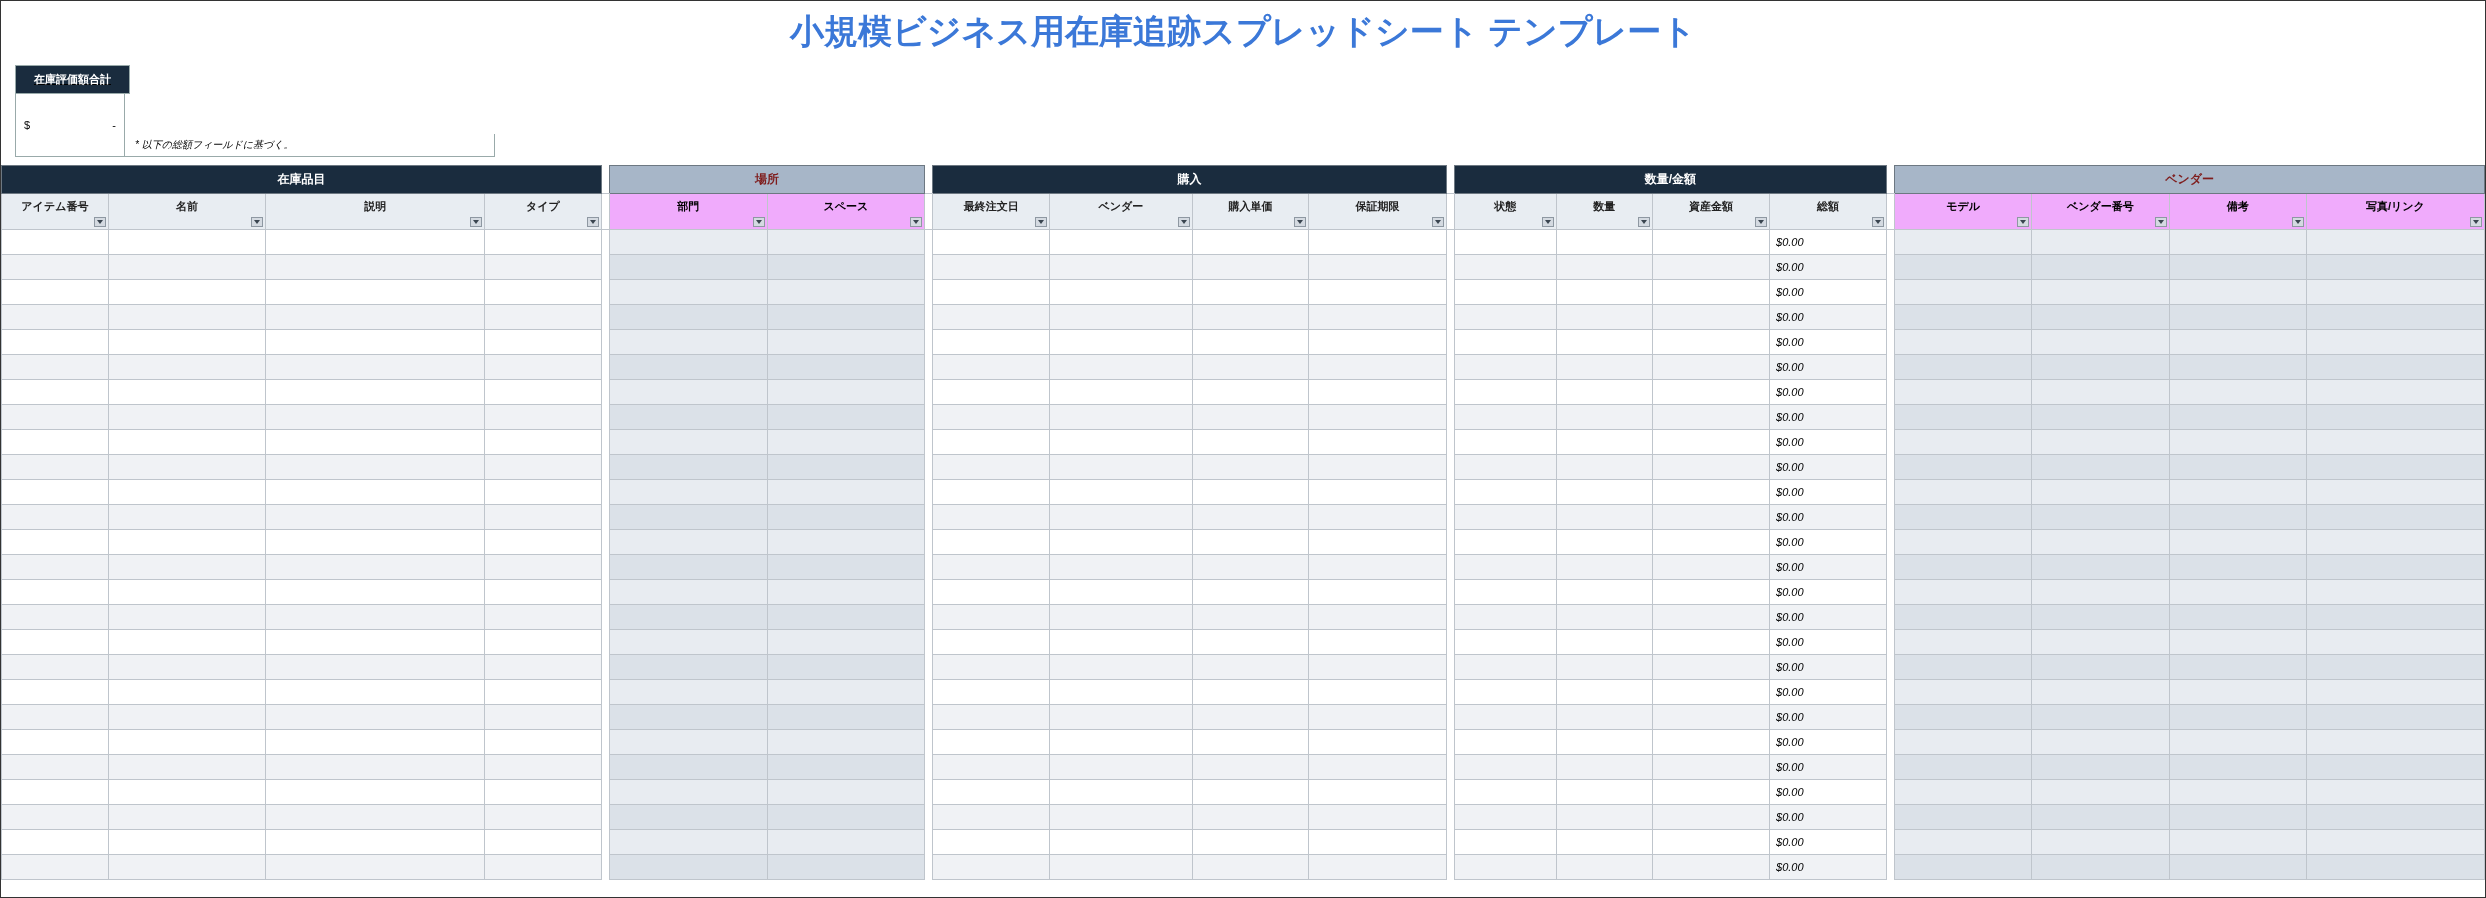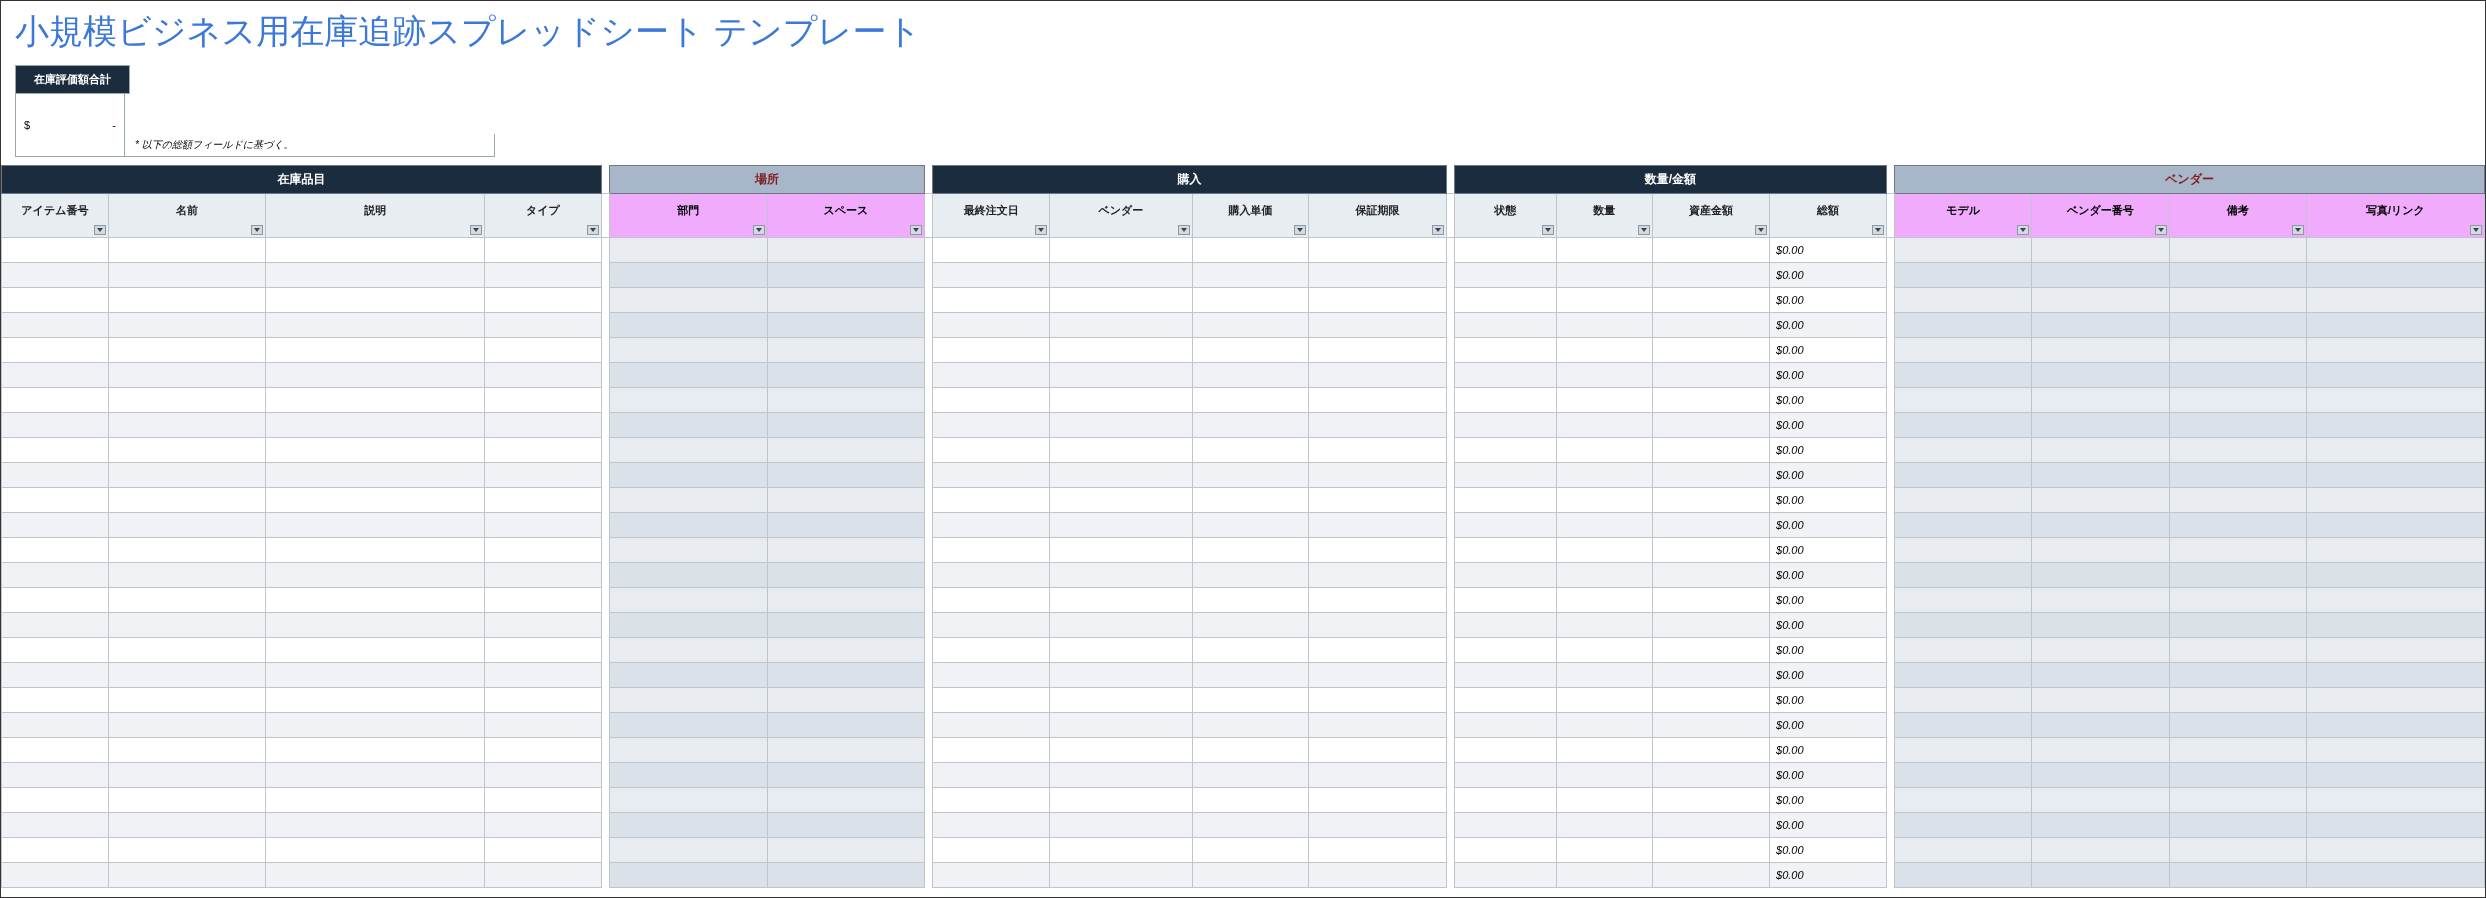--- a/index.html
+++ b/index.html
@@ -13,27 +13,29 @@
   .container {
     border: 1px solid #333;
     width: 2486px;
     height: 898px;
     position: relative;
     overflow: hidden;
   }
   .title {
     color: #3b78d8;
     font-size: 34px;
-    font-weight: 400;
+    font-weight: 700;
     padding: 8px 14px 4px 14px;
+    text-align: center;
   }
   .subheader-row {
     display: flex;
     align-items: flex-end;
     margin: 6px 0 0 14px;
+    text-decoration: underline;
   }
   .subheader-label {
     background: #1a2c3e;
     color: #fff;
     font-weight: 600;
     font-size: 11px;
     padding: 6px 18px;
     border: 1px solid #9aa;
     display: flex;
     align-items: center;
@@ -100,21 +102,21 @@
     padding: 0;
   }
   
   tr.col-row th {
     background: #e8edf2;
     color: #222;
     font-weight: 600;
     font-size: 11px;
     text-align: center;
     padding: 0;
-    height: 44px;
+    height: 36px;
     position: relative;
     border: 1px solid #bfc5cc;
     vertical-align: middle;
   }
   tr.col-row th.light {
     background: #f0abfc;
     color: #000;
   }
   tr.col-row th.sep {
     background: #fff;

